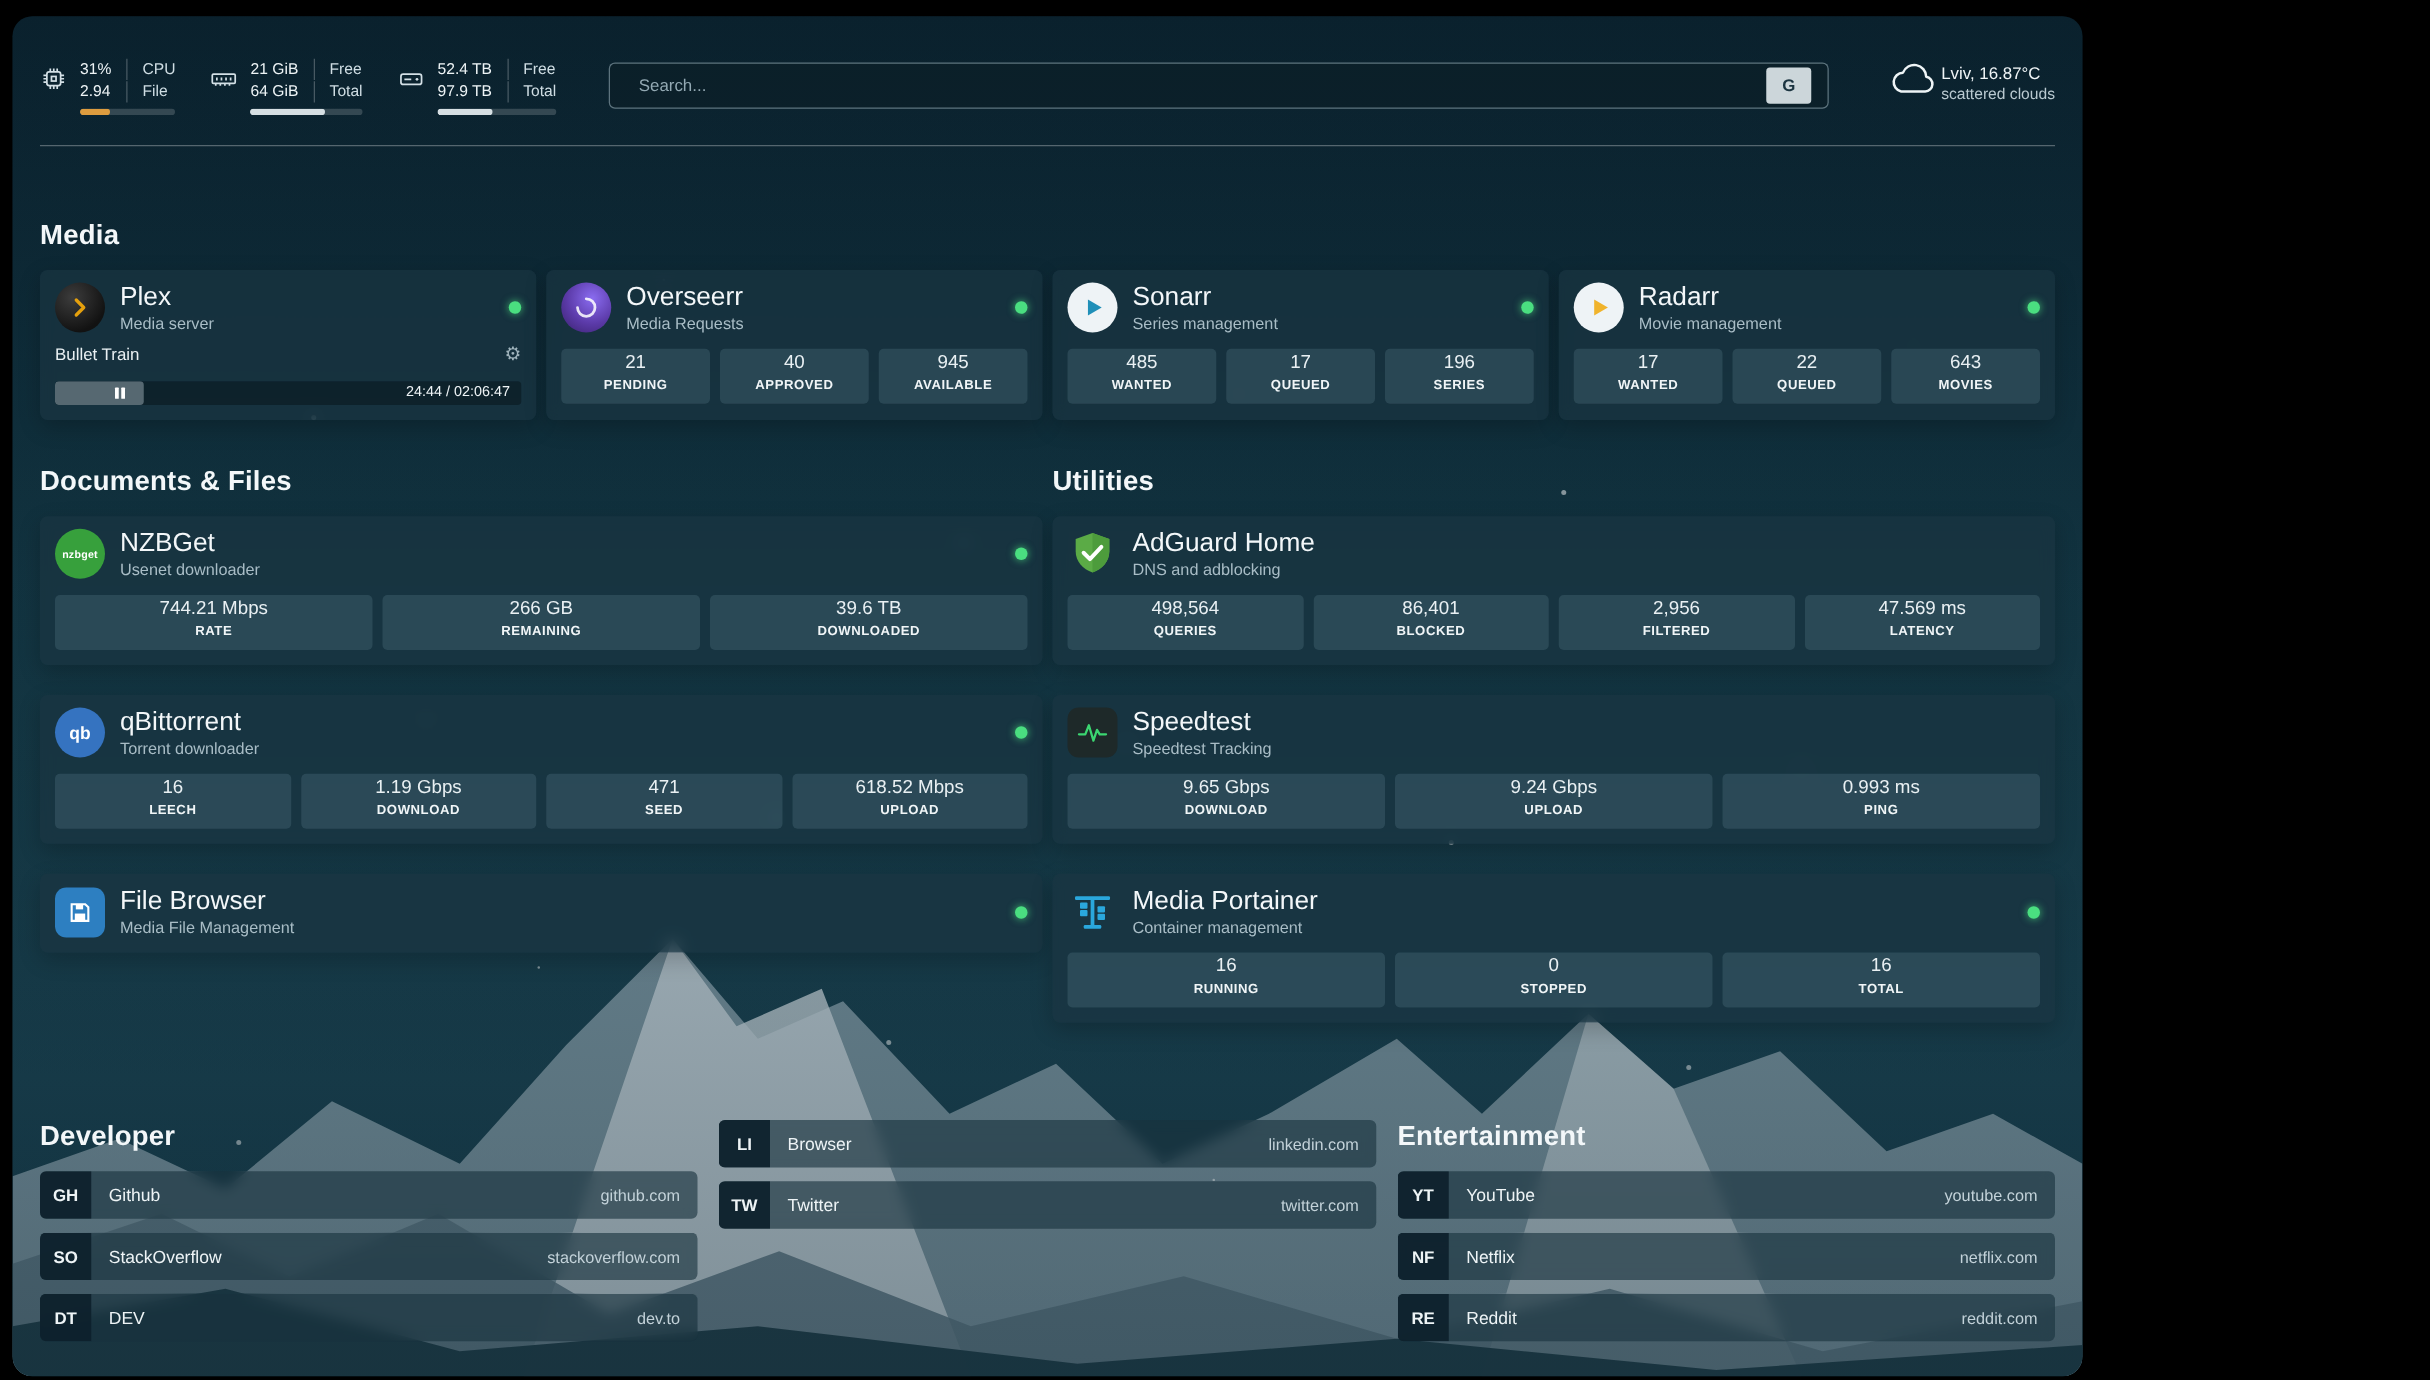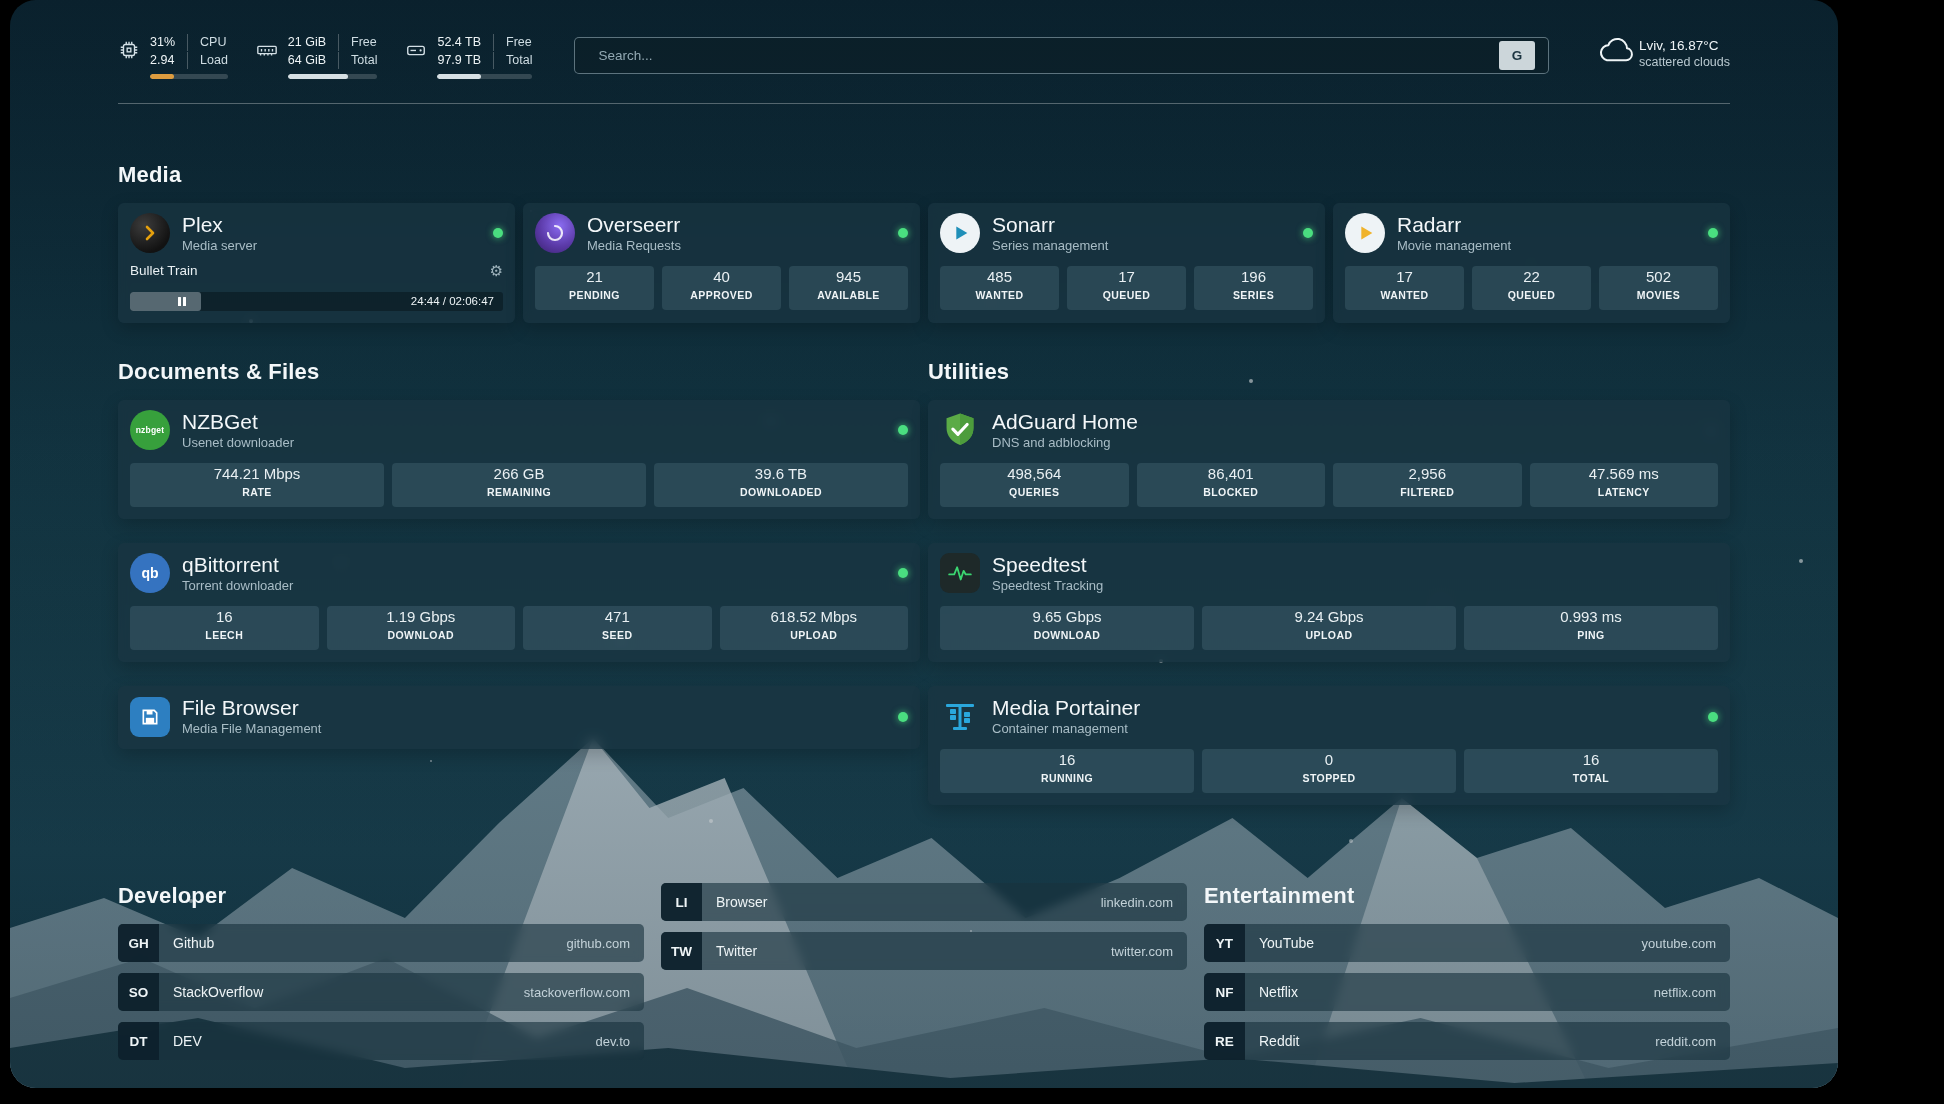--- a/index.html
+++ b/index.html
@@ -3,22 +3,22 @@
 <meta charset="utf-8">
 <style>
   * { box-sizing: border-box; }
   html,body { margin:0; padding:0; }
   body {
     width:1944px; height:1104px; background:#000;
     font-family:"Liberation Sans", sans-serif; position:relative; overflow:hidden;
     -webkit-font-smoothing:antialiased;
   }
   .screen {
-    position:absolute; left:10px; top:0; width:1828px; height:1088px;
-    border-radius:26px; overflow:hidden;
+    position:absolute; left:10px; top:13px; width:1656px; height:1088px;
+    border-radius:16px; overflow:hidden;
     background:linear-gradient(180deg,#0b2330 0%,#10303d 30%,#153946 55%,#1a4150 78%,#153848 100%);
   }
   
   .bg-mountains { position:absolute; left:0; bottom:0; width:100%; height:470px; display:block; }
   .tint { position:absolute; inset:0; background:linear-gradient(180deg, rgba(8,28,38,0.30) 0%, rgba(8,28,38,0.06) 42%, rgba(8,30,40,0.32) 100%); pointer-events:none; }
   .snow {
     position:absolute; top:0; left:0; width:2px; height:2px; border-radius:50%;
     background:transparent; opacity:.55; pointer-events:none;
     box-shadow: 240px 320px 0 1px #fff, 520px 210px 0 0 #fff, 760px 420px 0 1px #fff,
       980px 300px 0 0 #fff, 1240px 380px 0 1px #fff, 1520px 260px 0 0 #fff,
@@ -134,21 +134,21 @@
               <rect x="6" y="6" width="12" height="12" rx="2"></rect>
               <rect x="10" y="10" width="4" height="4"></rect>
               <path d="M9 3v3M12 3v3M15 3v3M9 18v3M12 18v3M15 18v3M3 9h3M3 12h3M3 15h3M18 9h3M18 12h3M18 15h3"></path>
             </svg>
         </span>
         <div class="sysbody">
           <div class="sysrows">
             <span class="sysval">31%</span>
             <span class="syslabel">CPU</span>
             <span class="sysval">2.94</span>
-            <span class="syslabel">Load</span>
+            <span class="syslabel">File</span>
           </div>
           <div class="sysbar cpu">
               <i style="width: 31%;"></i>
             </div>
         </div>
       </div>
 
       <div class="sys">
         <span class="sysicon">
           <svg viewBox="0 0 24 24" width="22" height="22" fill="none" stroke="currentColor" stroke-width="1.5">
@@ -315,21 +315,21 @@
           <div class="stats">
             <div class="stat">
               <div class="sval">17</div>
                 <div class="slab">WANTED</div>
             </div>
             <div class="stat">
               <div class="sval">22</div>
                 <div class="slab">QUEUED</div>
             </div>
             <div class="stat">
-              <div class="sval">502</div>
+              <div class="sval">643</div>
                 <div class="slab">MOVIES</div>
             </div>
           </div>
         </div>
 
       </div>
     </section>
 
     <div class="cols2">
 

